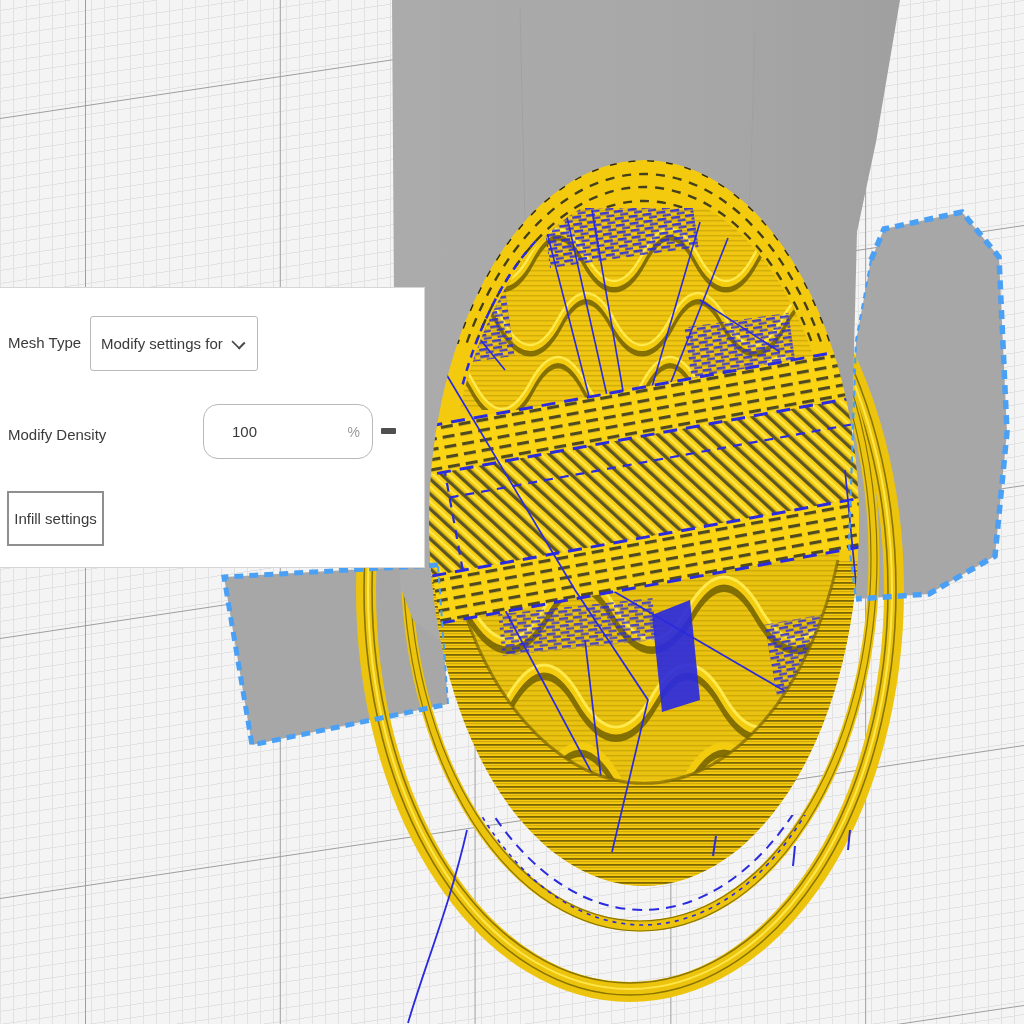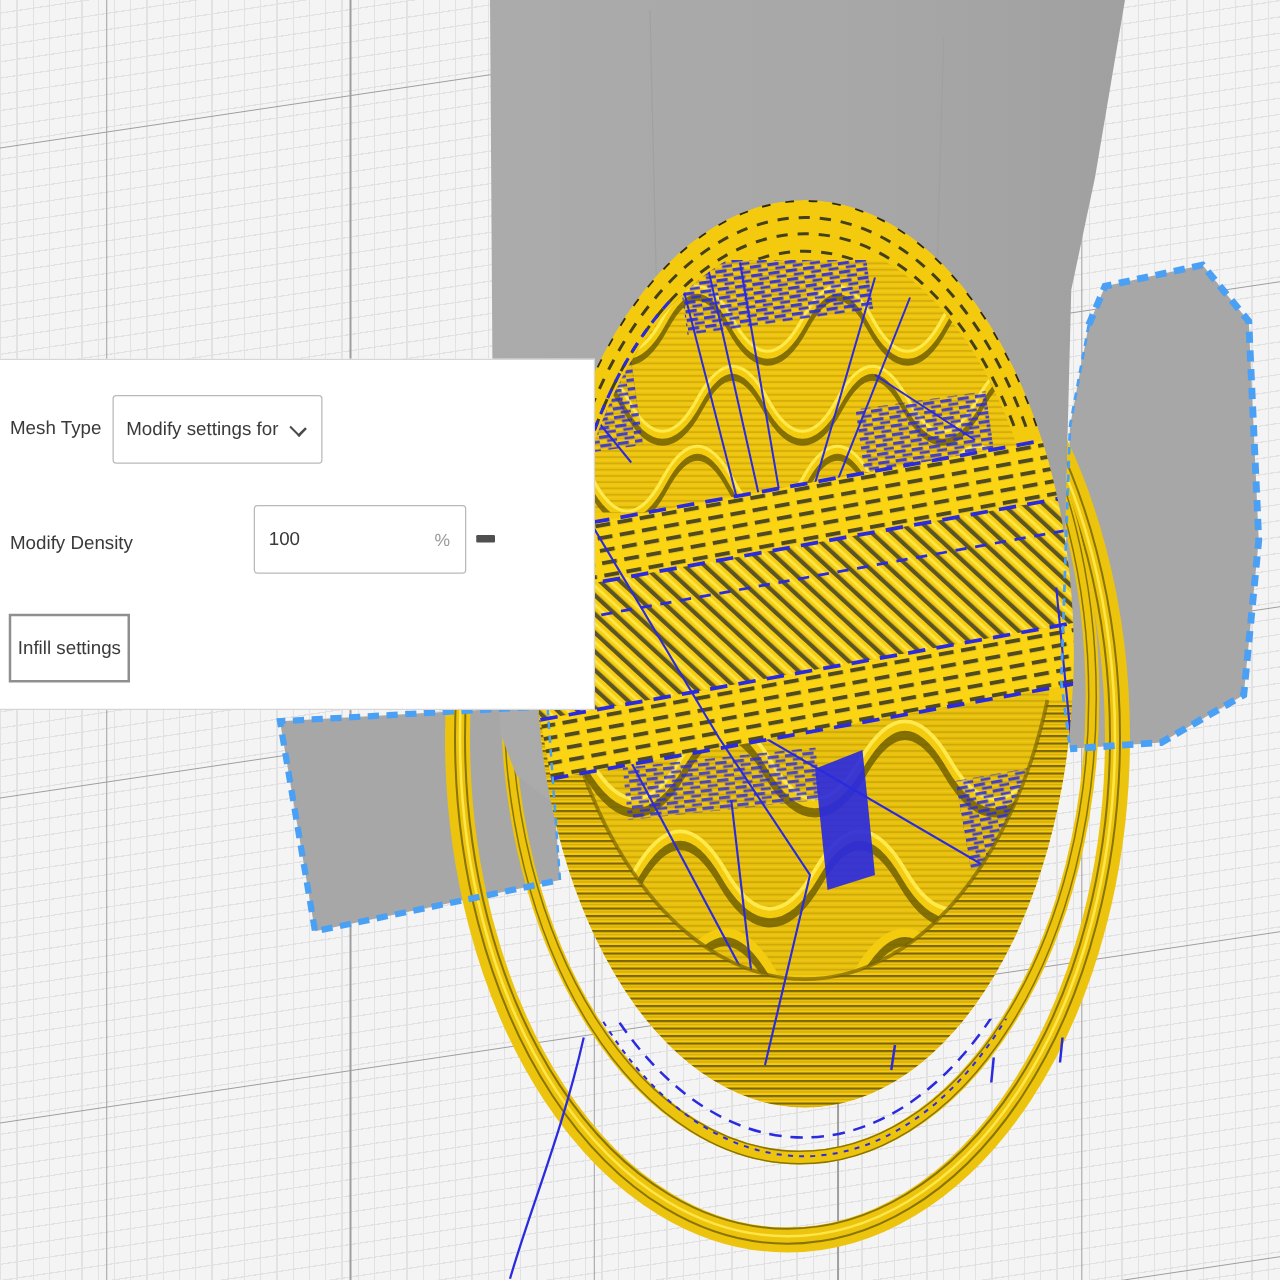--- a/index.html
+++ b/index.html
@@ -22,35 +22,35 @@
       repeating-linear-gradient(to right, var(--grid-minor) 0 1px, transparent 1px 13px),
       repeating-linear-gradient(to bottom, var(--grid-minor) 0 1px, transparent 1px 13px);
     background-position:85px 238px,85px 238px,0 0,0 0;
   }
   svg.scene{position:absolute;left:0;top:0}
   .fill-gray{fill:var(--shadow-gray)}
   .stroke-meshblue{stroke:var(--mesh-outline-blue);fill:none}
   .stroke-travel{stroke:var(--travel-blue);fill:none}
   .fill-yellowbase{fill:var(--model-yellow)}
   
-  .panel{position:absolute;left:0;top:287px;width:476px;height:281px;background:var(--panel-bg);
+  .panel{position:absolute;left:0;top:287px;width:425px;height:281px;background:var(--panel-bg);
     border-top:1px solid var(--panel-border);border-right:1px solid var(--panel-border);
     border-bottom:1px solid var(--panel-border);color:var(--text-color);font-size:15px}
   .panel .label{position:absolute;left:8px}
   .lbl-mesh{top:46px}
   .lbl-infill{top:138px}
   .dropdown{position:absolute;left:90px;top:28px;width:168px;height:55px;background:#fff;
     border:1px solid var(--input-border);border-radius:3px;display:flex;align-items:center;
     padding:0 30px 0 10px;cursor:default}
   .dropdown .ddtext{white-space:nowrap;overflow:hidden}
   .chev{position:absolute;right:13px;top:20px;width:11px;height:11px;
     border-right:2.5px solid #4a4a4a;border-bottom:2.5px solid #4a4a4a;transform:rotate(45deg) scaleY(.8)}
   .numbox{position:absolute;left:203px;top:116px;width:170px;height:55px;background:#fff;
-    border:1px solid var(--input-border);border-radius:3px;display:flex;align-items:center;
-    padding:0 12px 0 11px}
+    border:1px solid var(--input-border);border-radius:15px;display:flex;align-items:center;
+    padding:0 12px 0 28px}
   .numbox .val{flex:1}
   .numbox .unit{color:var(--unit-gray);font-size:14px}
   .minus-btn{position:absolute;left:381px;top:140px;width:15px;height:6px;background:#4f4f4f;border-radius:1px;cursor:pointer}
   .select-btn{position:absolute;left:7px;top:203px;width:97px;height:55px;background:#fff;
     border:2px solid var(--button-border);display:flex;align-items:center;justify-content:center;
     font-size:15px;color:var(--text-color);cursor:pointer}
 </style>
 </head>
 <body>
 

